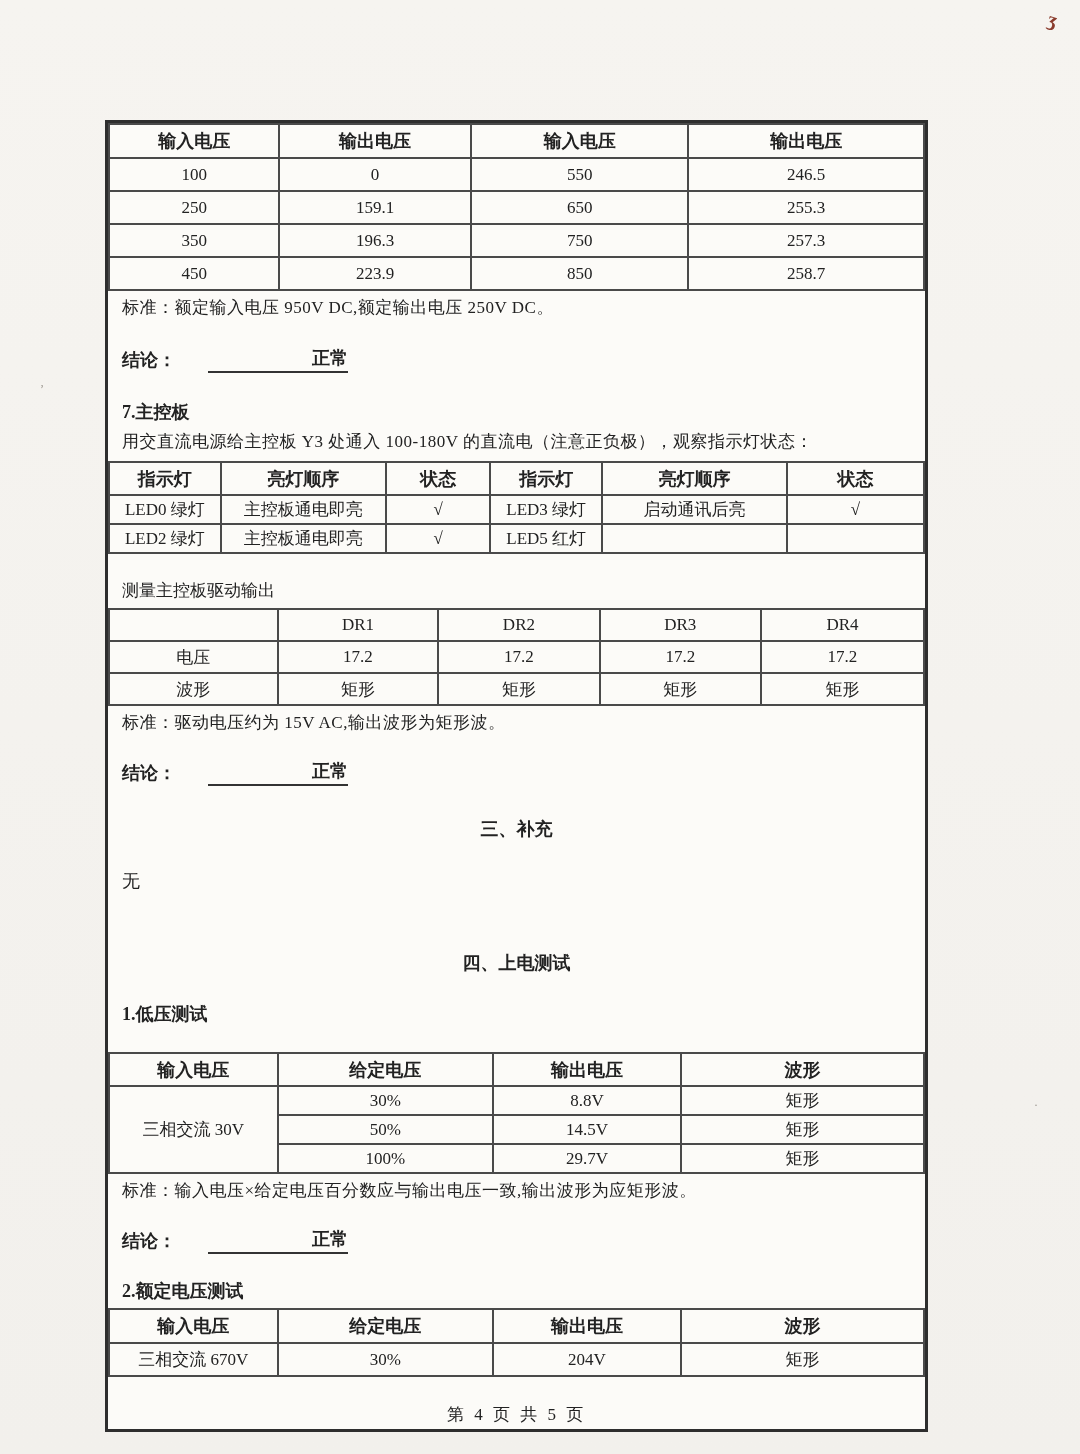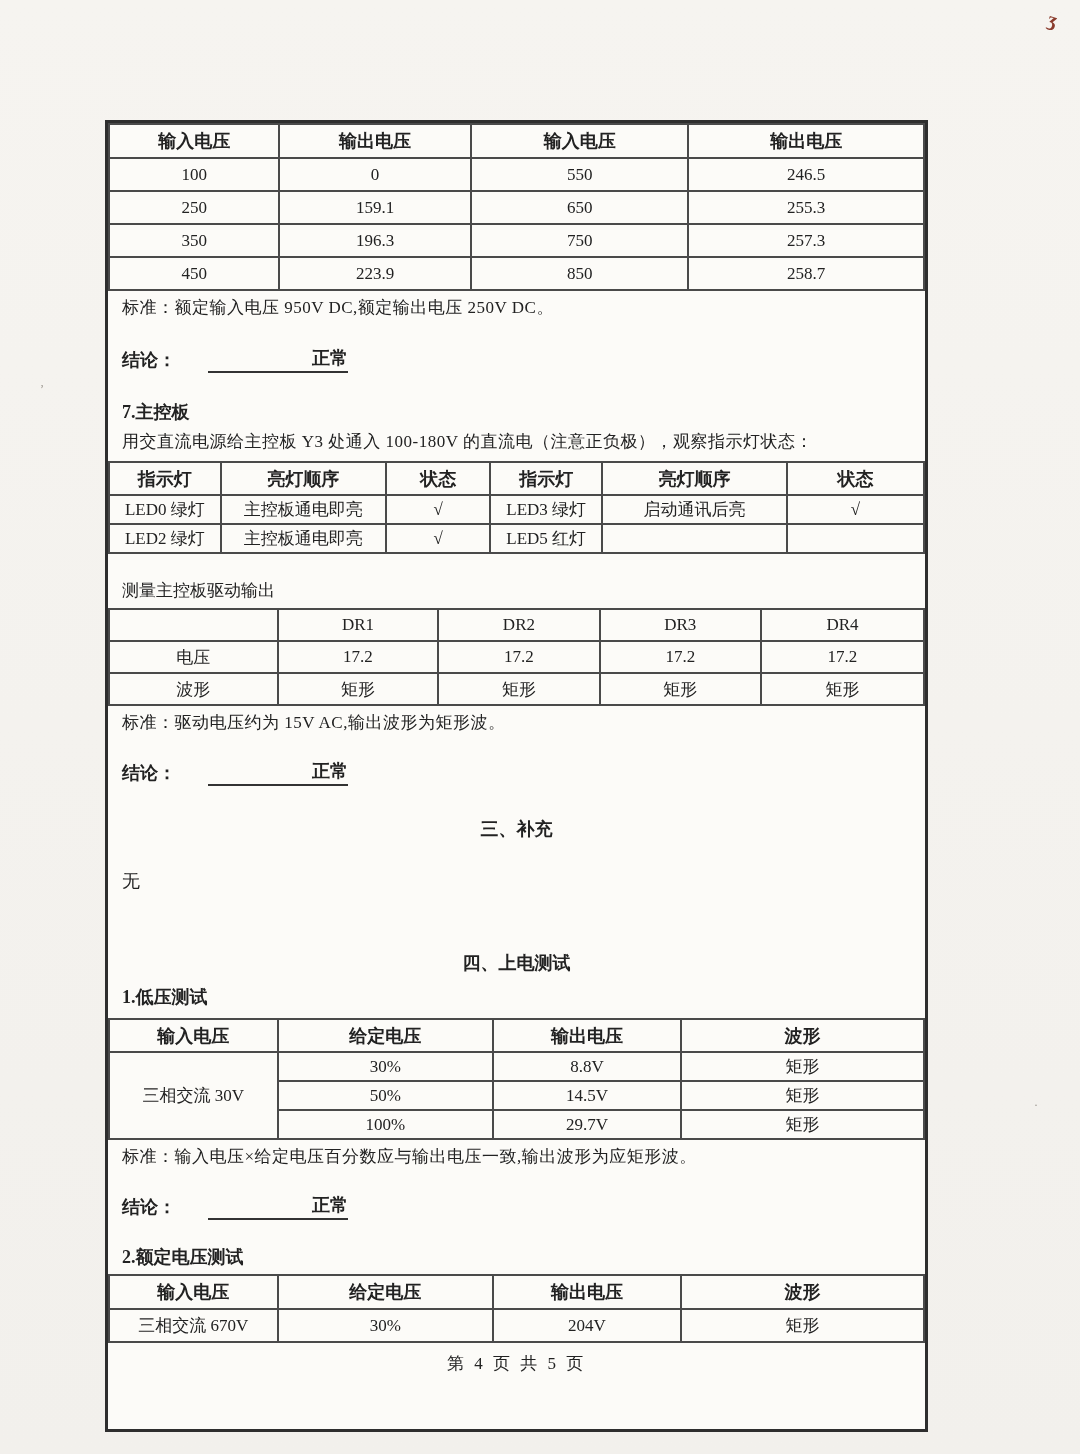--- a/index.html
+++ b/index.html
@@ -34,21 +34,21 @@
   .concl-row { display: flex; align-items: flex-end; padding: 0 14px; line-height: 26px; }
   .concl-label { font-weight: bold; font-size: 18px; }
   .concl-value {
     display: inline-block; width: 140px; margin-left: 32px; text-align: right;
     font-weight: bold; font-size: 18px; border-bottom: 2px solid #333;
   }
   .sec-title { font-weight: bold; font-size: 18px; padding: 0 14px; line-height: 26px; }
   .center-title { font-weight: bold; font-size: 18px; text-align: center; line-height: 26px; }
   .plain-line { font-size: 18px; padding: 0 14px; line-height: 26px; }
   .footer-line { text-align: center; font-size: 17px; line-height: 26px; letter-spacing: 3px; }
-  .mt4{margin-top:4px}.mt6{margin-top:6px}.mt8{margin-top:8px}.mt22{margin-top:22px}
+  .mt4{margin-top:4px}.mt6{margin-top:6px}.mt8{margin-top:25px}.mt22{margin-top:22px}
   .mt24{margin-top:24px}.mt26{margin-top:26px}.mt30{margin-top:30px}.mt56{margin-top:56px}
   .check { font-size: 17px; }
 </style>
 </head>
 <body>
 
 <div class="page">
 
   <span class="scan-mark" style="color:#8a3b2c;">ʒ</span>
   <span class="speck" style="left:40px; top:382px;">’</span>

